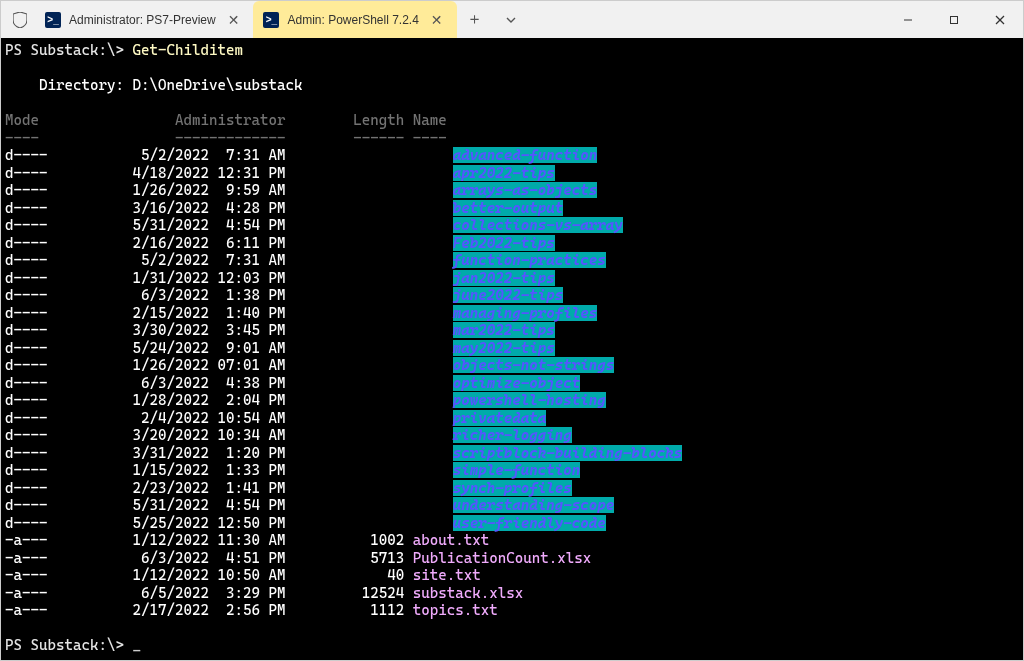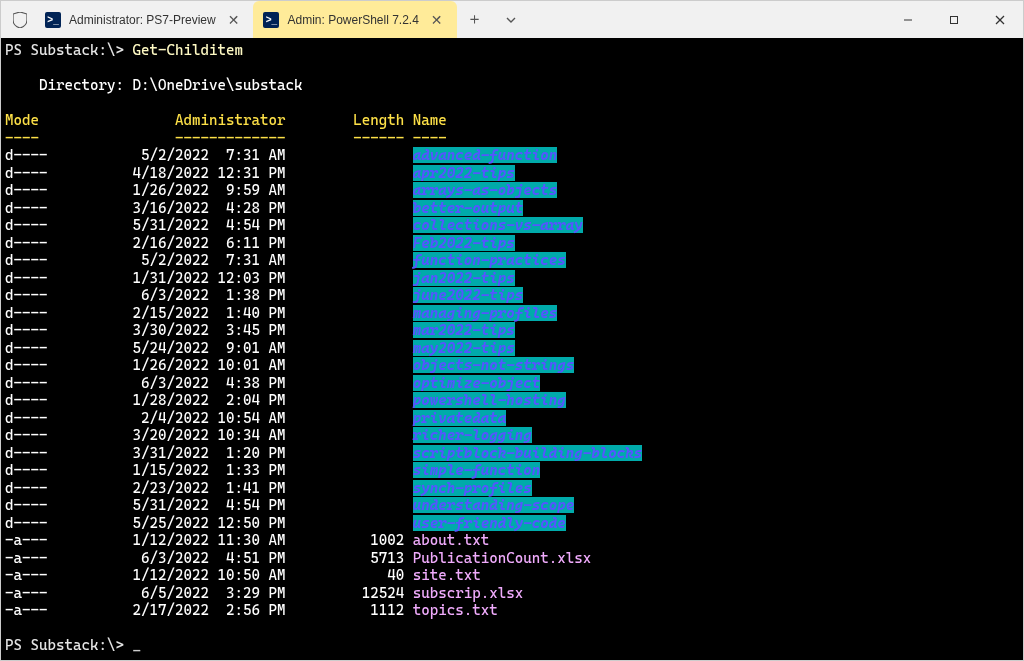--- a/index.html
+++ b/index.html
@@ -103,28 +103,29 @@
     color: #ccc;
     font-family: "Cascadia Mono", "Consolas", monospace;
     font-size: 14.5px;
     line-height: 17.5px;
     padding: 4px 4px;
     overflow: hidden;
     white-space: pre;
   }
   .prompt { color: #e5e5e5; }
   .cmd { color: #fef9c3; }
-  .header-green { color: #fde047; }
+  .header-green { color: #737373; }
   .dirlabel { color: #ffffff; }
   .row-mode { color: #ffffff; display:inline-block; }
   .dirlink {
     color: #5555ff;
     background: #00aaaa;
     font-style: italic;
     font-weight: bold;
+    margin-left: 40px;
   }
   .filelink { color: #f0abfc; }
 </style>
 </head>
 <body>
 
 <div class="window">
   <div class="titlebar">
     <div class="titlebar-left"></div>
     <div class="shield-area">
@@ -184,30 +185,30 @@
 <span class="row-mode">d----         </span><span class="row-mode"> 1/26/2022  9:59 AM</span><span class="row-mode">              </span> <span class="dirlink">arrays-as-objects</span>
 <span class="row-mode">d----         </span><span class="row-mode"> 3/16/2022  4:28 PM</span><span class="row-mode">              </span> <span class="dirlink">better-output</span>
 <span class="row-mode">d----         </span><span class="row-mode"> 5/31/2022  4:54 PM</span><span class="row-mode">              </span> <span class="dirlink">collections-vs-array</span>
 <span class="row-mode">d----         </span><span class="row-mode"> 2/16/2022  6:11 PM</span><span class="row-mode">              </span> <span class="dirlink">Feb2022-tips</span>
 <span class="row-mode">d----         </span><span class="row-mode">  5/2/2022  7:31 AM</span><span class="row-mode">              </span> <span class="dirlink">function-practices</span>
 <span class="row-mode">d----         </span><span class="row-mode"> 1/31/2022 12:03 PM</span><span class="row-mode">              </span> <span class="dirlink">jan2022-tips</span>
 <span class="row-mode">d----         </span><span class="row-mode">  6/3/2022  1:38 PM</span><span class="row-mode">              </span> <span class="dirlink">june2022-tips</span>
 <span class="row-mode">d----         </span><span class="row-mode"> 2/15/2022  1:40 PM</span><span class="row-mode">              </span> <span class="dirlink">managing-profiles</span>
 <span class="row-mode">d----         </span><span class="row-mode"> 3/30/2022  3:45 PM</span><span class="row-mode">              </span> <span class="dirlink">mar2022-tips</span>
 <span class="row-mode">d----         </span><span class="row-mode"> 5/24/2022  9:01 AM</span><span class="row-mode">              </span> <span class="dirlink">may2022-tips</span>
-<span class="row-mode">d----         </span><span class="row-mode"> 1/26/2022 10:01 AM</span><span class="row-mode">              </span> <span class="dirlink">objects-not-strings</span>
+<span class="row-mode">d----         </span><span class="row-mode"> 1/26/2022 07:01 AM</span><span class="row-mode">              </span> <span class="dirlink">objects-not-strings</span>
 <span class="row-mode">d----         </span><span class="row-mode">  6/3/2022  4:38 PM</span><span class="row-mode">              </span> <span class="dirlink">optimize-object</span>
 <span class="row-mode">d----         </span><span class="row-mode"> 1/28/2022  2:04 PM</span><span class="row-mode">              </span> <span class="dirlink">powershell-hosting</span>
 <span class="row-mode">d----         </span><span class="row-mode">  2/4/2022 10:54 AM</span><span class="row-mode">              </span> <span class="dirlink">privatedata</span>
 <span class="row-mode">d----         </span><span class="row-mode"> 3/20/2022 10:34 AM</span><span class="row-mode">              </span> <span class="dirlink">richer-logging</span>
 <span class="row-mode">d----         </span><span class="row-mode"> 3/31/2022  1:20 PM</span><span class="row-mode">              </span> <span class="dirlink">scriptblock-building-blocks</span>
 <span class="row-mode">d----         </span><span class="row-mode"> 1/15/2022  1:33 PM</span><span class="row-mode">              </span> <span class="dirlink">simple-function</span>
 <span class="row-mode">d----         </span><span class="row-mode"> 2/23/2022  1:41 PM</span><span class="row-mode">              </span> <span class="dirlink">synch-profiles</span>
 <span class="row-mode">d----         </span><span class="row-mode"> 5/31/2022  4:54 PM</span><span class="row-mode">              </span> <span class="dirlink">understanding-scope</span>
 <span class="row-mode">d----         </span><span class="row-mode"> 5/25/2022 12:50 PM</span><span class="row-mode">              </span> <span class="dirlink">user-friendly-code</span>
 <span class="row-mode">-a---         </span><span class="row-mode"> 1/12/2022 11:30 AM</span><span class="row-mode">          1002</span> <span class="filelink">about.txt</span>
 <span class="row-mode">-a---         </span><span class="row-mode">  6/3/2022  4:51 PM</span><span class="row-mode">          5713</span> <span class="filelink">PublicationCount.xlsx</span>
 <span class="row-mode">-a---         </span><span class="row-mode"> 1/12/2022 10:50 AM</span><span class="row-mode">            40</span> <span class="filelink">site.txt</span>
-<span class="row-mode">-a---         </span><span class="row-mode">  6/5/2022  3:29 PM</span><span class="row-mode">         12524</span> <span class="filelink">subscrip.xlsx</span>
+<span class="row-mode">-a---         </span><span class="row-mode">  6/5/2022  3:29 PM</span><span class="row-mode">         12524</span> <span class="filelink">substack.xlsx</span>
 <span class="row-mode">-a---         </span><span class="row-mode"> 2/17/2022  2:56 PM</span><span class="row-mode">          1112</span> <span class="filelink">topics.txt</span>
 
 <span class="prompt">PS Substack:\&gt; </span><span style="color:#ccc;">_</span></div>
 </div>
 
 </body></html>

